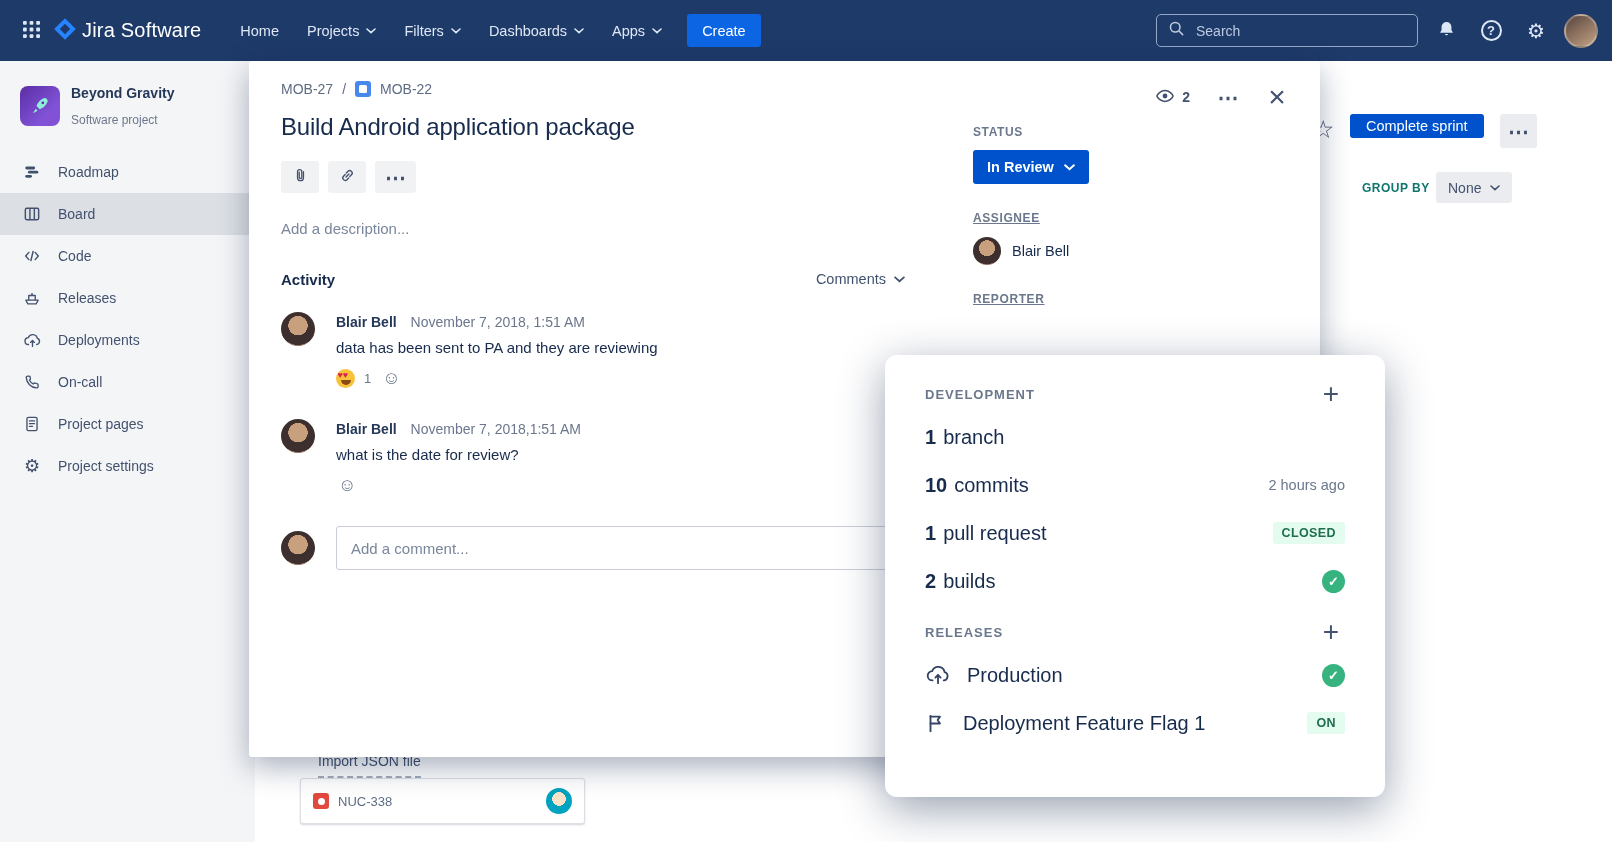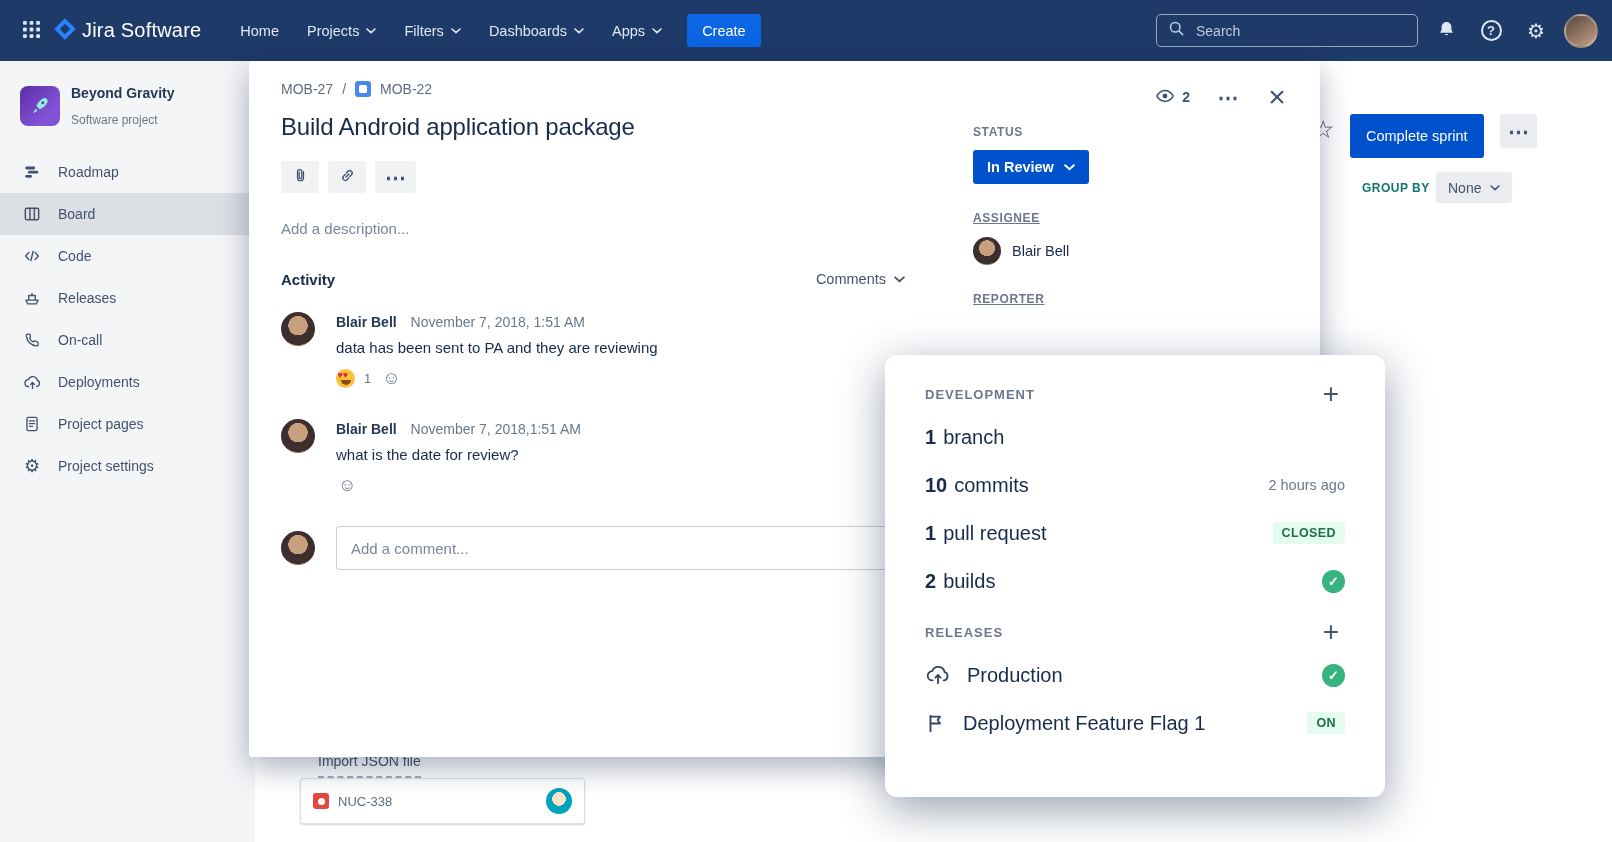--- a/index.html
+++ b/index.html
@@ -45,21 +45,21 @@
   .side-item.selected{background:#DCDFE4;}
   .side-icon{width:22px;display:flex;justify-content:center;align-items:center;color:#42526E;}
   .gear-dark::before{content:"⚙";font-size:18px;color:#42526E;}
 
   
   .board-bg{position:absolute;top:61px;left:255px;right:0;bottom:0;background:#fff;z-index:0;}
   .star-btn{position:absolute;left:1057px;top:54px;background:none;border:none;cursor:pointer;padding:0;}
   .star-glyph::before{content:"☆";font-size:25px;color:#42526E;}
   .btn-primary{background:#0052CC;color:#fff;border:none;border-radius:3px;font-size:14.5px;
     font-weight:500;cursor:pointer;}
-  .complete-sprint{position:absolute;left:1095px;top:53px;height:44px;padding:0 16px;}
+  .complete-sprint{position:absolute;left:1095px;top:53px;height:24px;padding:0 16px;}
   .btn-subtle{background:#EBECF0;color:#42526E;border:none;border-radius:3px;cursor:pointer;
     display:flex;align-items:center;justify-content:center;font-size:14px;font-weight:500;}
   .board-more{position:absolute;left:1245px;top:53px;width:37px;height:34px;}
   .more-glyph::before{content:"⋯";font-weight:700;font-size:21px;color:#42526E;line-height:1;}
   .groupby-label{position:absolute;left:1107px;top:120px;font-size:12px;font-weight:700;
     color:#0f766e;letter-spacing:.5px;}
   .groupby-select{position:absolute;left:1181px;top:111px;height:31px;padding:0 12px;gap:9px;}
   .import-label{position:absolute;left:63px;top:692px;font-size:14px;font-weight:500;color:#44546F;
     border-bottom:2px dashed #A5ADBA;padding-bottom:7px;}
   .issue-card{position:absolute;left:45px;top:717px;width:285px;height:46px;background:#fff;
@@ -288,35 +288,35 @@
             <svg width="18" height="18" viewBox="0 0 20 20" fill="none" stroke="currentColor" stroke-width="1.5" stroke-linejoin="round">
               <path d="M3.2 12.4h13.6l-2.2 4.2H5.4z"></path>
               <path d="M6.4 12.4V7.2h7.2v5.2"></path>
               <line x1="10" y1="7.2" x2="10" y2="4.4"></line>
             </svg>
           </span>
         <span>Releases</span>
       </a>
       <a class="side-item">
         <span class="side-icon">
-            <svg width="18" height="18" viewBox="0 0 20 20" fill="none" stroke="currentColor" stroke-width="1.5">
-              <path d="M5.4 3.4c-1 0-1.9.8-1.8 1.8.6 6.2 5.2 10.8 11.4 11.4 1 .1 1.8-.8 1.8-1.8v-1.5c0-.8-.5-1.4-1.3-1.6l-2-.5c-.6-.2-1.3 0-1.7.5l-.5.5a11 11 0 0 1-4.1-4.1l.5-.5c.5-.4.7-1.1.5-1.7l-.5-2C7.5 3.9 6.9 3.4 6.1 3.4z"></path>
-            </svg>
-          </span>
-        <span>On-call</span>
-      </a>
-      <a class="side-item">
-        <span class="side-icon">
             <svg width="19" height="19" viewBox="0 0 24 24" fill="none" stroke="currentColor" stroke-width="1.7" stroke-linecap="round" stroke-linejoin="round">
               <path d="M7 17a4.3 4.3 0 0 1-.4-8.6A6 6 0 0 1 18.1 9.4 3.9 3.9 0 0 1 17.3 17"></path>
               <path d="M12 19.5v-7.3"></path>
               <path d="M9.6 14.4L12 12l2.4 2.4"></path>
             </svg>
           </span>
         <span>Deployments</span>
+      </a>
+      <a class="side-item">
+        <span class="side-icon">
+            <svg width="18" height="18" viewBox="0 0 20 20" fill="none" stroke="currentColor" stroke-width="1.5">
+              <path d="M5.4 3.4c-1 0-1.9.8-1.8 1.8.6 6.2 5.2 10.8 11.4 11.4 1 .1 1.8-.8 1.8-1.8v-1.5c0-.8-.5-1.4-1.3-1.6l-2-.5c-.6-.2-1.3 0-1.7.5l-.5.5a11 11 0 0 1-4.1-4.1l.5-.5c.5-.4.7-1.1.5-1.7l-.5-2C7.5 3.9 6.9 3.4 6.1 3.4z"></path>
+            </svg>
+          </span>
+        <span>On-call</span>
       </a>
       <a class="side-item">
         <span class="side-icon">
             <svg width="18" height="18" viewBox="0 0 20 20" fill="none" stroke="currentColor" stroke-width="1.5" stroke-linecap="round">
               <rect x="4.4" y="2.6" width="11.2" height="14.8" rx="1.6"></rect>
               <line x1="7.2" y1="6.6" x2="12.8" y2="6.6"></line>
               <line x1="7.2" y1="9.6" x2="12.8" y2="9.6"></line>
               <line x1="7.2" y1="12.6" x2="10.6" y2="12.6"></line>
             </svg>
           </span>

